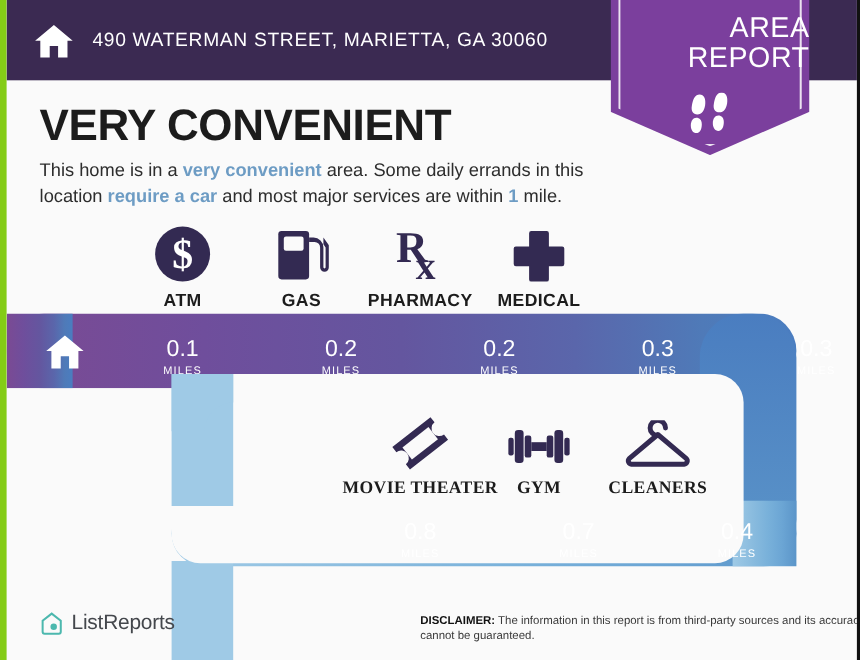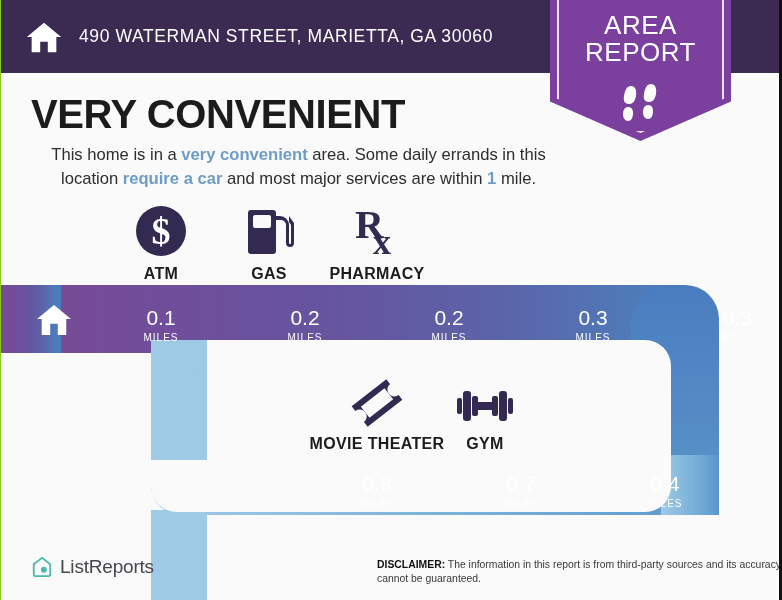--- a/index.html
+++ b/index.html
@@ -6,21 +6,21 @@
   html, body {
     width: 782px; height: 600px;
     font-family: "Liberation Sans", sans-serif;
     background: #ffffff;
     overflow: hidden;
   }
   #page {
     position: relative;
     width: 782px; height: 600px;
     background: #fafafa;
-    border-left: 1px solid #84cc16;
+    border-left: 6px solid #84cc16;
     border-right: 3px solid #111;
     overflow: hidden;
   }
 
   
   #header {
     position: absolute; left: 0; top: 0;
     width: 782px; height: 73px;
     background: #3b2a52;
     display: flex; align-items: center;
@@ -49,52 +49,52 @@
   }
   #badge .inner-line {
     position: absolute; left: 7px; top: -10px; right: 7px; bottom: 8px;
     border: 2px solid rgba(255,255,255,.85);
     border-top: none;
     -webkit-clip-path: polygon(0 0, 100% 0, 100% 76%, 50% 100%, 0 76%);
     clip-path: polygon(0 0, 100% 0, 100% 76%, 50% 100%, 0 76%);
   }
   #badge .btxt {
     position: absolute; left: 0; right: 0; top: 12px;
-    text-align: center; color: #fff;
+    text-align: right; color: #fff;
     font-size: 26px; font-weight: 400; line-height: 1.02;
     letter-spacing: 0.5px;
   }
   #badge .feet { position: absolute; left: 50%; top: 84px; transform: translateX(-50%); width: 46px; height: 40px; }
 
   
   #title {
     position: absolute; left: 30px; top: 92px;
     font-size: 40px; font-weight: bold; color: #1c1c1c;
     letter-spacing: -0.4px;
   }
   #desc {
     position: absolute; left: 30px; top: 143px; width: 535px;
-    font-size: 16.6px; color: #2d2d2d; line-height: 1.42; text-align: center;
+    font-size: 16.6px; color: #2d2d2d; line-height: 1.42;
   }
   #desc b { color: #6d9cc4; font-weight: bold; }
 
   
   #snake { position: absolute; left: 0; top: 285px; width: 782px; height: 315px; z-index: 5; }
 
   
   .icon-row { position: absolute; z-index: 20; display: flex; }
   .icon-cell { width: 108px; display: flex; flex-direction: column; align-items: center; }
   .icon-cell svg { display: block; }
   .icon-cell .lbl {
     margin-top: 7px; font-size: 16px; font-weight: bold;
     color: #1c1c1c; letter-spacing: 0.35px; white-space: nowrap;
   }
   #icon-row-1 { left: 106px; top: 206px; }
   #icon-row-1 .ico-box { height: 52px; display: flex; align-items: flex-end; }
-  #icon-row-2 { left: 322px; top: 378px; }
+  #icon-row-2 { left: 322px; top: 378px; font-family: Liberation Serif, serif; }
   #icon-row-2 .ico-box { height: 50px; display: flex; align-items: flex-end; }
 
   
   .dist-row { position: absolute; z-index: 20; display: flex; gap: 36px; }
   .dist-cell { width: 108px; text-align: center; color: #ffffff; }
   .dist-cell .num { font-size: 21px; line-height: 1; font-weight: 400; }
   .dist-cell .mi { font-size: 10px; letter-spacing: 1px; margin-top: 4px; }
   #dist-row-1 { left: 106px; top: 307px; }
   #dist-row-2 { left: 322px; top: 473px; }
 
@@ -221,20 +221,28 @@
     </div>
     <div class="icon-cell">
       <div class="ico-box">
         <svg width="48" height="54" viewBox="0 0 48 54">
           <text x="2" y="34" font-family="Liberation Serif, serif" font-size="40" font-weight="bold" fill="#332a52">R</text>
           <text x="20" y="50" font-family="Liberation Serif, serif" font-size="36" font-weight="bold" fill="#332a52">x</text>
         </svg>
       </div>
       <div class="lbl">PHARMACY</div>
     </div>
+    <div class="icon-cell">
+      <div class="ico-box">
+        <svg width="50" height="50" viewBox="0 0 50 50">
+          <path d="M18 2 h14 a2 2 0 0 1 2 2 v12 h12 a2 2 0 0 1 2 2 v14 a2 2 0 0 1 -2 2 h-12 v12 a2 2 0 0 1 -2 2 h-14 a2 2 0 0 1 -2 -2 v-12 h-12 a2 2 0 0 1 -2 -2 v-14 a2 2 0 0 1 2 -2 h12 v-12 a2 2 0 0 1 2 -2 z" fill="#332a52"></path>
+        </svg>
+      </div>
+      <div class="lbl">MEDICAL</div>
+    </div>
   </div>
 
   <svg style="position:absolute;left:34px;top:303px;width:38px;height:34px;z-index:22" viewBox="0 0 40 36">
     <path fill="#ffffff" d="M20 2 L38 17 L33 17 L33 34 L24 34 L24 22 L16 22 L16 34 L7 34 L7 17 L2 17 Z"></path>
   </svg>
 
   <div class="dist-row" id="dist-row-1">
     <div class="dist-cell">
       <div class="num">0.1</div>
       <div class="mi">MILES</div>
@@ -276,20 +284,29 @@
           <rect x="6" y="7" width="8" height="30" rx="3" fill="#332a52"></rect>
           <rect x="15" y="12" width="6" height="20" rx="2" fill="#332a52"></rect>
           <rect x="21" y="18" width="14" height="8" fill="#332a52"></rect>
           <rect x="35" y="12" width="6" height="20" rx="2" fill="#332a52"></rect>
           <rect x="42" y="7" width="8" height="30" rx="3" fill="#332a52"></rect>
           <rect x="51" y="14" width="5" height="16" rx="2" fill="#332a52"></rect>
         </svg>
       </div>
       <div class="lbl">GYM</div>
     </div>
+    <div class="icon-cell">
+      <div class="ico-box">
+        <svg width="62" height="46" viewBox="0 0 62 46">
+          <path d="M31 14 a7 7 0 1 1 7 -7" fill="none" stroke="#332a52" stroke-width="4.5" stroke-linecap="round"></path>
+          <path d="M31 13 L5 35 a3 3 0 0 0 2 5 h48 a3 3 0 0 0 2 -5 z" fill="none" stroke="#332a52" stroke-width="4.5" stroke-linejoin="round"></path>
+        </svg>
+      </div>
+      <div class="lbl">CLEANERS</div>
+    </div>
   </div>
 
   <div class="dist-row" id="dist-row-2">
     <div class="dist-cell">
       <div class="num">0.8</div>
       <div class="mi">MILES</div>
     </div>
     <div class="dist-cell">
       <div class="num">0.7</div>
       <div class="mi">MILES</div>

